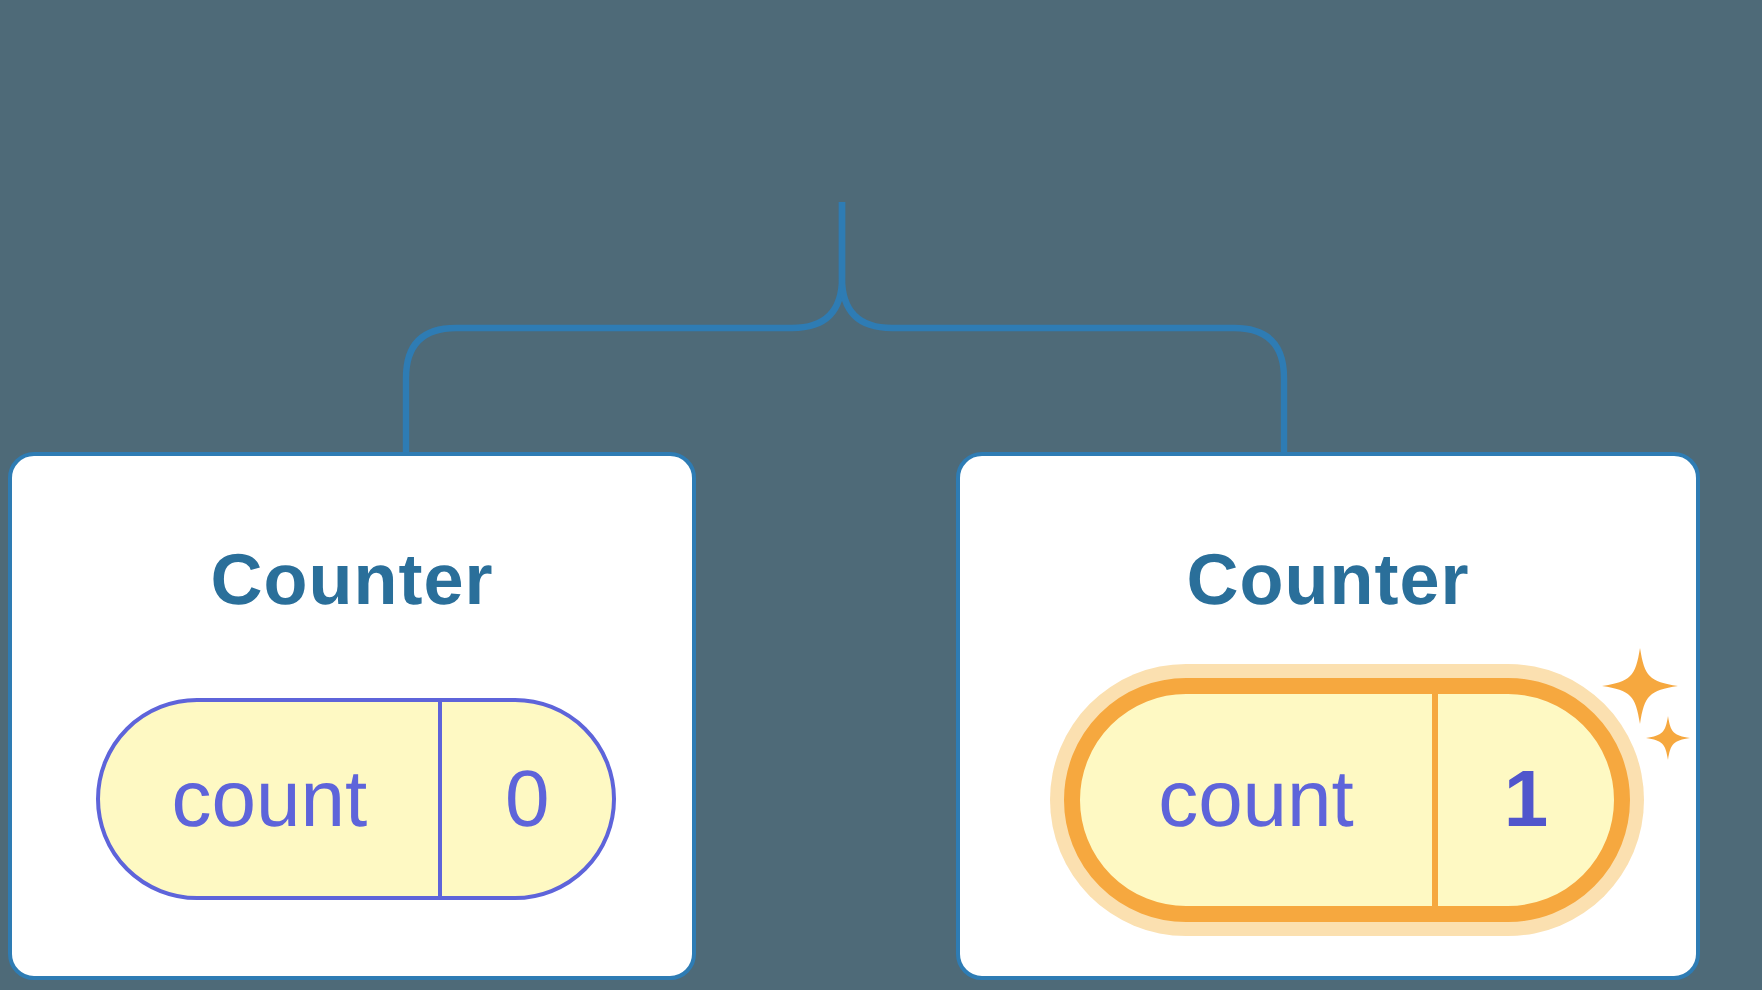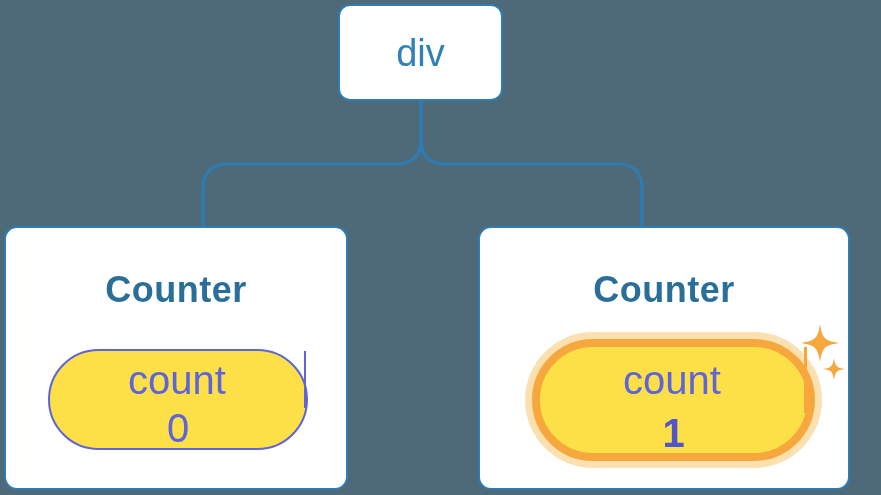--- a/index.html
+++ b/index.html
@@ -27,21 +27,21 @@
   }
   .card-left{left:4px;width:344px;}
   .card-right{left:478px;width:372px;}
   .card-title{
     position:absolute;top:44px;left:0;width:100%;
     text-align:center;color:#2a6f9a;font-size:36px;font-weight:600;
     line-height:1;letter-spacing:0.5px;
   }
   .pill{
     position:absolute;display:flex;align-items:stretch;
-    box-sizing:border-box;background:#fde047;flex-direction:column;
+    box-sizing:border-box;background:#fef9c3;
   }
   .pill-plain{
     left:42px;top:121px;width:260px;height:101px;
     border:2px solid #5e64da;border-radius:52px;
   }
   .pill-highlight{
     left:52px;top:111px;width:283px;height:122px;
     border:8px solid #f6a83f;border-radius:62px;
     box-shadow:0 0 0 7px #fbe0b0;
   }
@@ -59,23 +59,20 @@
 </head>
 <body>
 
 <div class="stage">
 
   <svg class="connectors" width="881" height="495" viewBox="0 0 881 495">
     <path d="M421,101 V139 Q421,164 396,164 H228 Q203,164 203,189 V227" fill="none" stroke="#2e7cb4" stroke-width="3.2"></path>
     <path d="M421,101 V139 Q421,164 446,164 H617 Q642,164 642,189 V227" fill="none" stroke="#2e7cb4" stroke-width="3.2"></path>
   </svg>
 
-  <div class="node-root">
-    <span class="label">div</span>
-  </div>
 
   <div class="card card-left">
     <div class="card-title">Counter</div>
     <div class="pill pill-plain">
       <div class="pill-key">count</div>
       <div class="pill-value">0</div>
     </div>
   </div>
 
   <div class="card card-right">

